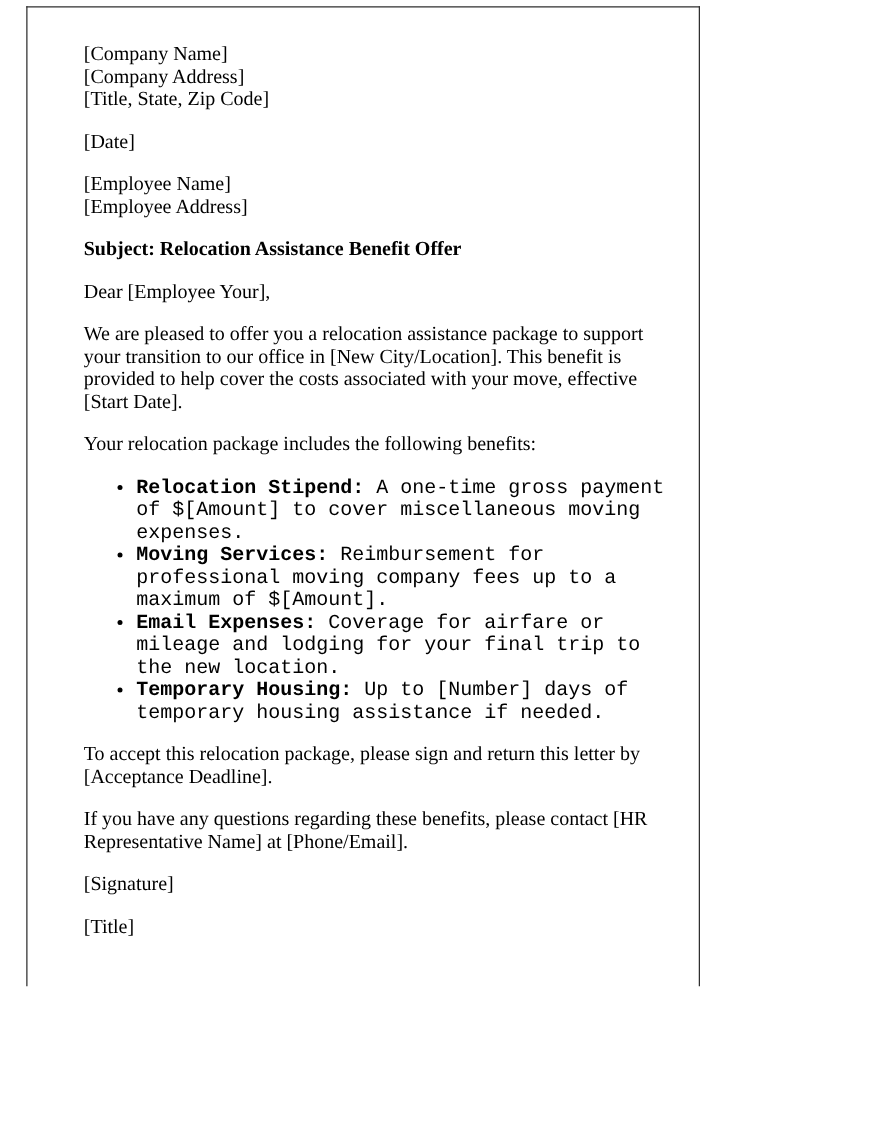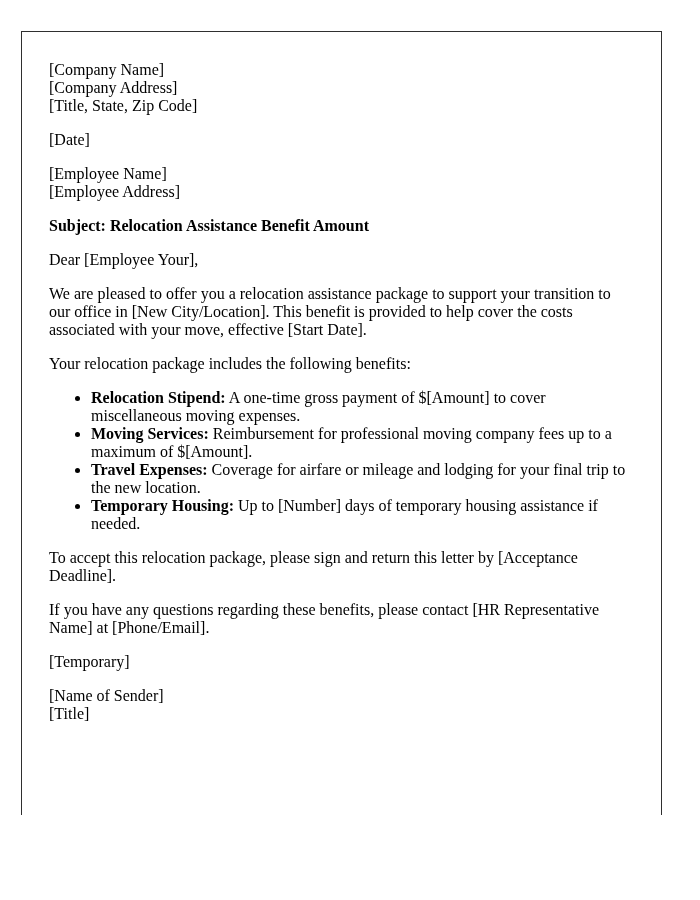--- a/index.html
+++ b/index.html
@@ -10,41 +10,42 @@
   body {
     width: 700px;
     height: 900px;
     position: relative;
     font-family: "Liberation Serif", "DejaVu Serif", serif;
     color: #000000;
   }
   .letter-box {
     position: absolute;
     left: 21px;
-    top: 31px;
-    width: 641px;
+    top: 5px;
+    width: 539px;
     height: 784px;
     box-sizing: border-box;
     border: 1px solid #2f2f2f;
     border-bottom: none;
-    padding: 29px 27px 0 27px;
+    padding: 29px 27px 0 45px;
     overflow: hidden;
     background: #ffffff;
     font-size: 16px;
     line-height: 18px;
   }
   .letter-box p,
   .letter-box .block {
     margin: 0 0 16px 0;
     padding: 0;
   }
   .letter-box ul {
     margin: 0 0 16px 0;
     padding: 0 0 0 42px;
     list-style-type: disc;
+    font-family: Liberation Mono, monospace;
   }
   .letter-box li {
     margin: 0;
     padding: 0;
   }
   .bold {
     font-weight: bold;
   }
 </style>
 </head>
@@ -58,41 +59,40 @@
     <div>[Title, State, Zip Code]</div>
   </div>
 
   <p>[Date]</p>
 
   <div class="block">
     <div>[Employee Name]</div>
     <div>[Employee Address]</div>
   </div>
 
-  <p class="bold">Subject: Relocation Assistance Benefit Amount</p>
+  <p class="bold">Subject: Relocation Assistance Benefit Offer</p>
 
   <p>Dear [Employee Your],</p>
 
   <p>We are pleased to offer you a relocation assistance package to support your transition to our office in [New City/Location]. This benefit is provided to help cover the costs associated with your move, effective [Start Date].</p>
 
   <p>Your relocation package includes the following benefits:</p>
 
   <ul>
     <li><span class="bold">Relocation Stipend:</span><span> A one-time gross payment of $[Amount] to cover miscellaneous moving expenses.</span></li>
     <li><span class="bold">Moving Services:</span><span> Reimbursement for professional moving company fees up to a maximum of $[Amount].</span></li>
-    <li><span class="bold">Travel Expenses:</span><span> Coverage for airfare or mileage and lodging for your final trip to the new location.</span></li>
+    <li><span class="bold">Email Expenses:</span><span> Coverage for airfare or mileage and lodging for your final trip to the new location.</span></li>
     <li><span class="bold">Temporary Housing:</span><span> Up to [Number] days of temporary housing assistance if needed.</span></li>
   </ul>
 
 
   <p>To accept this relocation package, please sign and return this letter by [Acceptance Deadline].</p>
 
   <p>If you have any questions regarding these benefits, please contact [HR Representative Name] at [Phone/Email].</p>
 
 
-  <p>[Temporary]</p>
+  <p>[Signature]</p>
 
   <div class="block">
-    <div>[Name of Sender]</div>
     <div>[Title]</div>
   </div>
 
 </div>
 
 </body></html>

